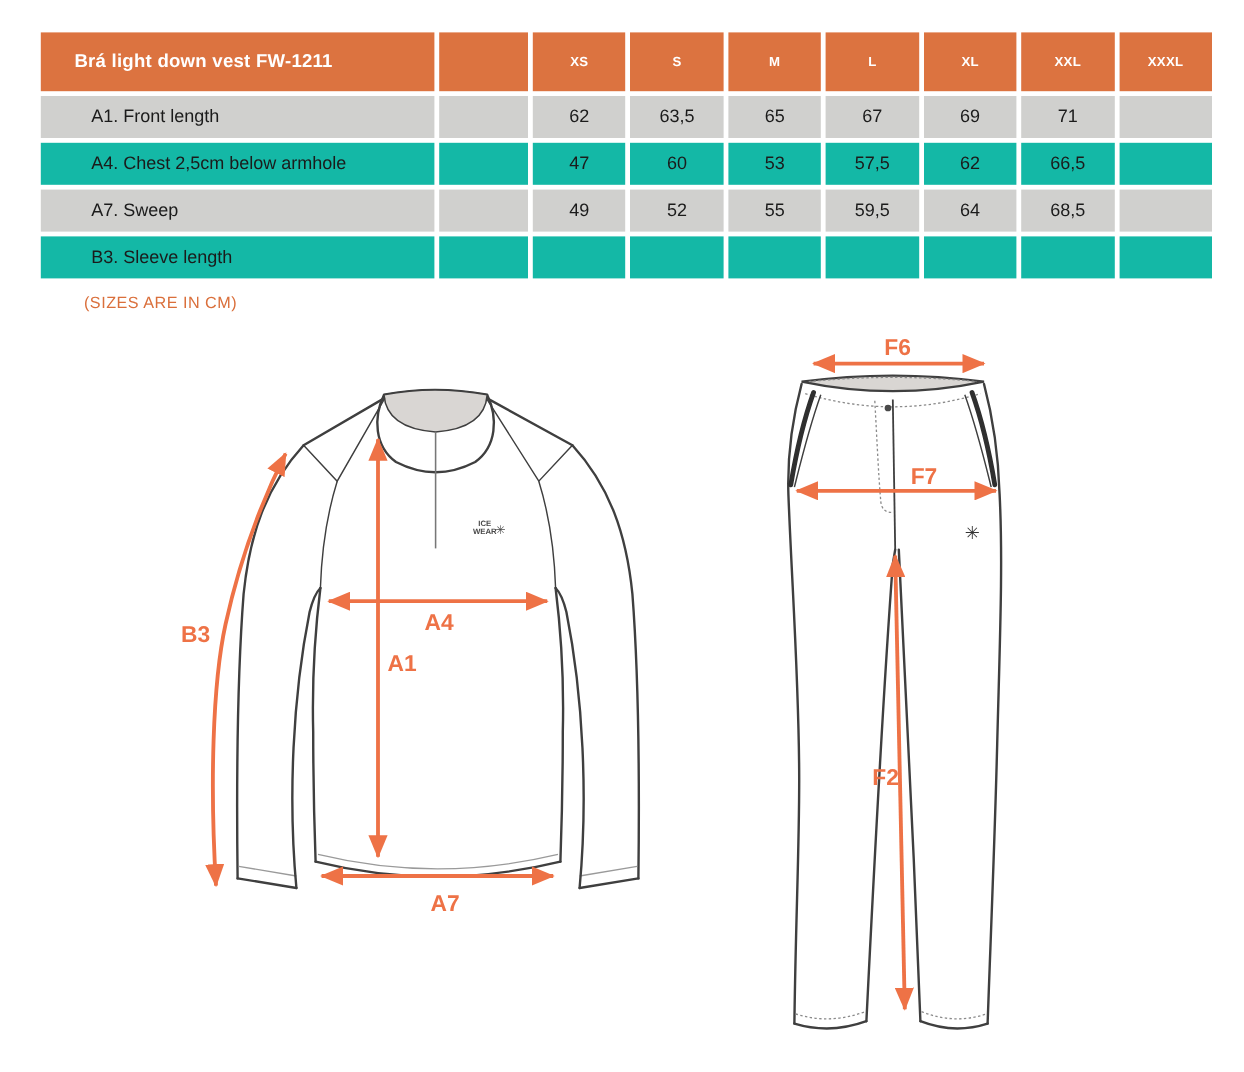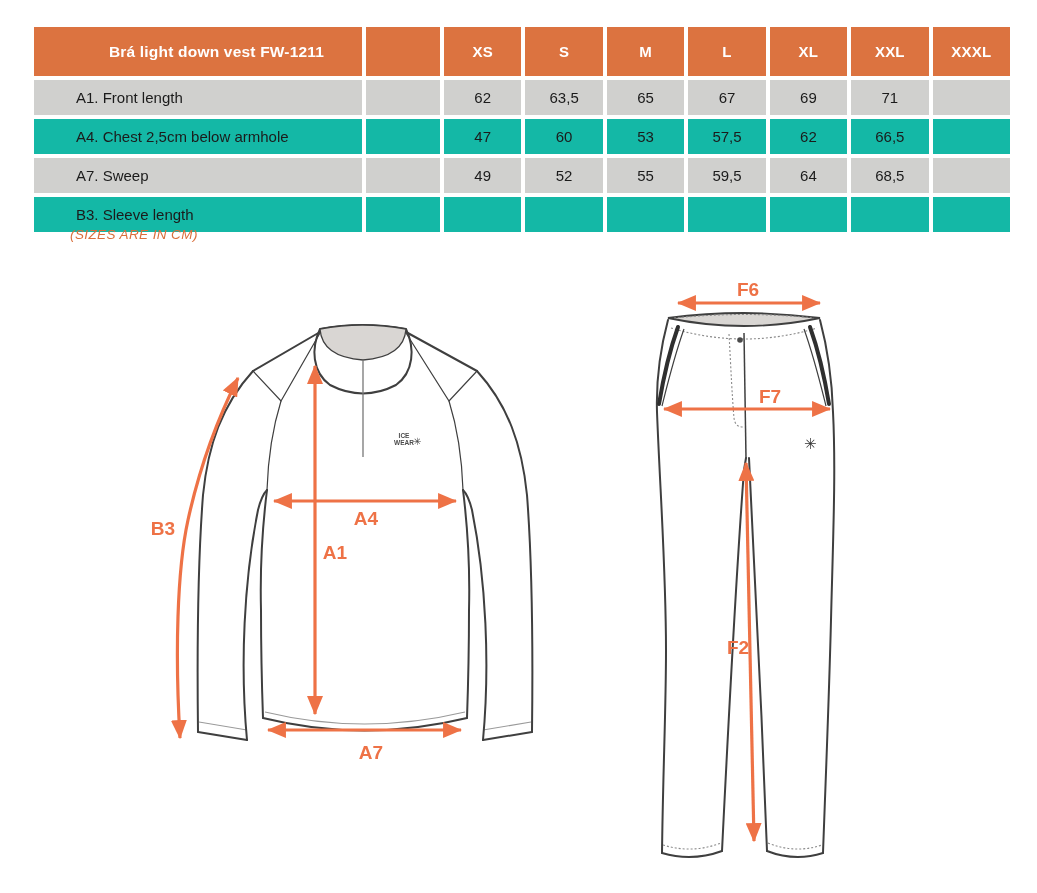--- a/index.html
+++ b/index.html
@@ -3,32 +3,32 @@
 <meta charset="utf-8">
 <style>
   html,body{margin:0;padding:0;background:#ffffff;}
   #page{position:relative;width:1037px;height:893px;background:#ffffff;
         font-family:"Liberation Sans",sans-serif;overflow:hidden;}
 
   
   table.size-table{position:absolute;left:30px;top:23px;width:984px;
     border-collapse:separate;border-spacing:4px;table-layout:fixed;}
   col.c-label{width:328px;} col.c-blank{width:74px;}
-  th.hdr{background:#DC7340;color:#ffffff;font-size:15px;font-weight:bold;
+  th.hdr{background:#DC7340;color:#ffffff;font-size:11px;font-weight:bold;
     height:47px;text-align:center;vertical-align:middle;letter-spacing:.2px;}
-  th.hdr.lbl{text-align:center;padding-left:38px;font-size:15.5px;}
+  th.hdr.lbl{text-align:left;padding-left:28px;font-size:15.5px;}
   td.cell{height:33px;text-align:center;vertical-align:middle;
     font-size:15px;color:#1b1b1b;}
   td.cell.lbl{text-align:left;padding-left:42px;}
   tr.dark td{background:#D0D0CE;}
   tr.light td{background:#14b8a6;}
 
   
-  .note{position:absolute;left:70px;top:227px;font-size:13.5px;
-    color:#DA6F3B;letter-spacing:.4px;font-style:italic;}
+  .note{position:absolute;left:70px;top:245px;font-size:13.5px;
+    color:#DA6F3B;letter-spacing:.4px;}
 
   
   .diagram-wrap{position:absolute;left:0;top:270px;width:1037px;height:623px;}
   svg text.meas{fill:#EE7246;font-family:"Liberation Sans",sans-serif;
     font-size:19px;font-weight:600;}
   svg text.logo{fill:#4a4a4a;font-family:"Liberation Sans",sans-serif;
     font-weight:bold;}
   svg .outline{fill:none;stroke:#3F3F3F;stroke-width:2;stroke-linecap:round;
     stroke-linejoin:round;}
   svg .thin{fill:none;stroke:#3F3F3F;stroke-width:1.2;}

